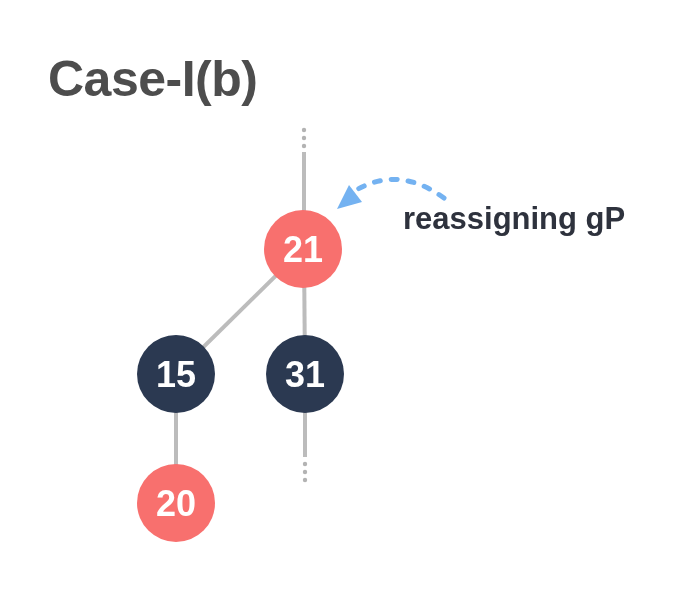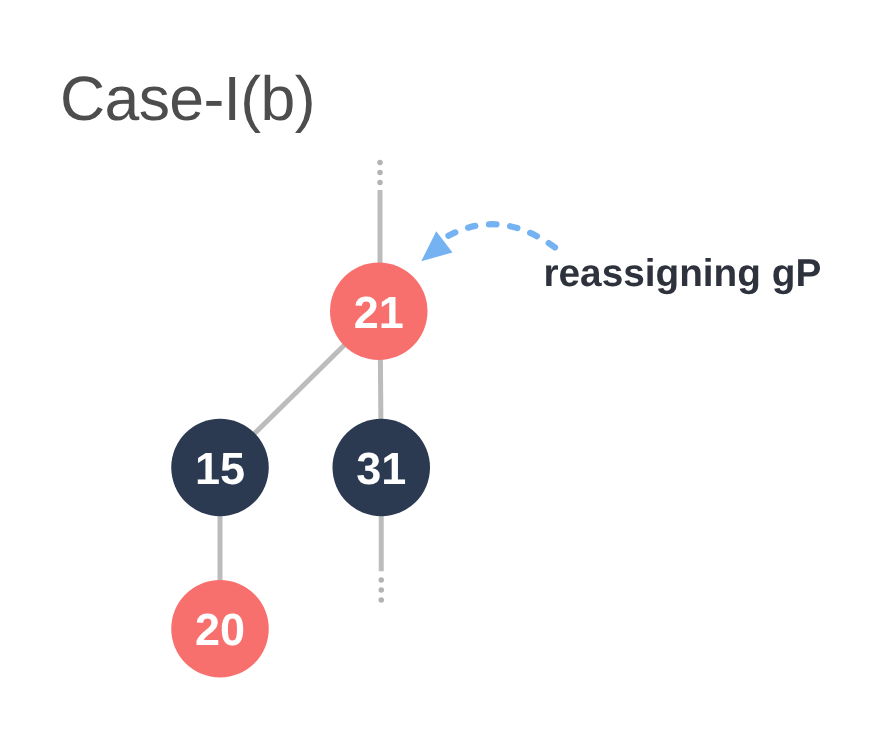--- a/index.html
+++ b/index.html
@@ -13,42 +13,42 @@
     width: 700px;
     height: 590px;
     background: #ffffff;
     overflow: hidden;
   }
   .page-title {
     position: absolute;
     left: 48px;
     top: 50px;
     font-size: 50px;
-    font-weight: normal;
+    font-weight: bold;
     letter-spacing: -0.5px;
     color: #4d4d4d;
     white-space: nowrap;
   }
   .diagram-svg {
     position: absolute;
     left: 0;
     top: 0;
   }
   .node-label {
     font-family: "Liberation Sans", sans-serif;
     font-size: 36px;
     font-weight: bold;
     text-anchor: middle;
   }
   .annotation {
     position: absolute;
     left: 403px;
     top: 200px;
     width: 254px;
-    text-align: right;
+    text-align: left;
     font-size: 31px;
     font-weight: bold;
     line-height: 38px;
     color: #2e323d;
   }
 </style>
 </head>
 <body>
 
 <div class="page">

